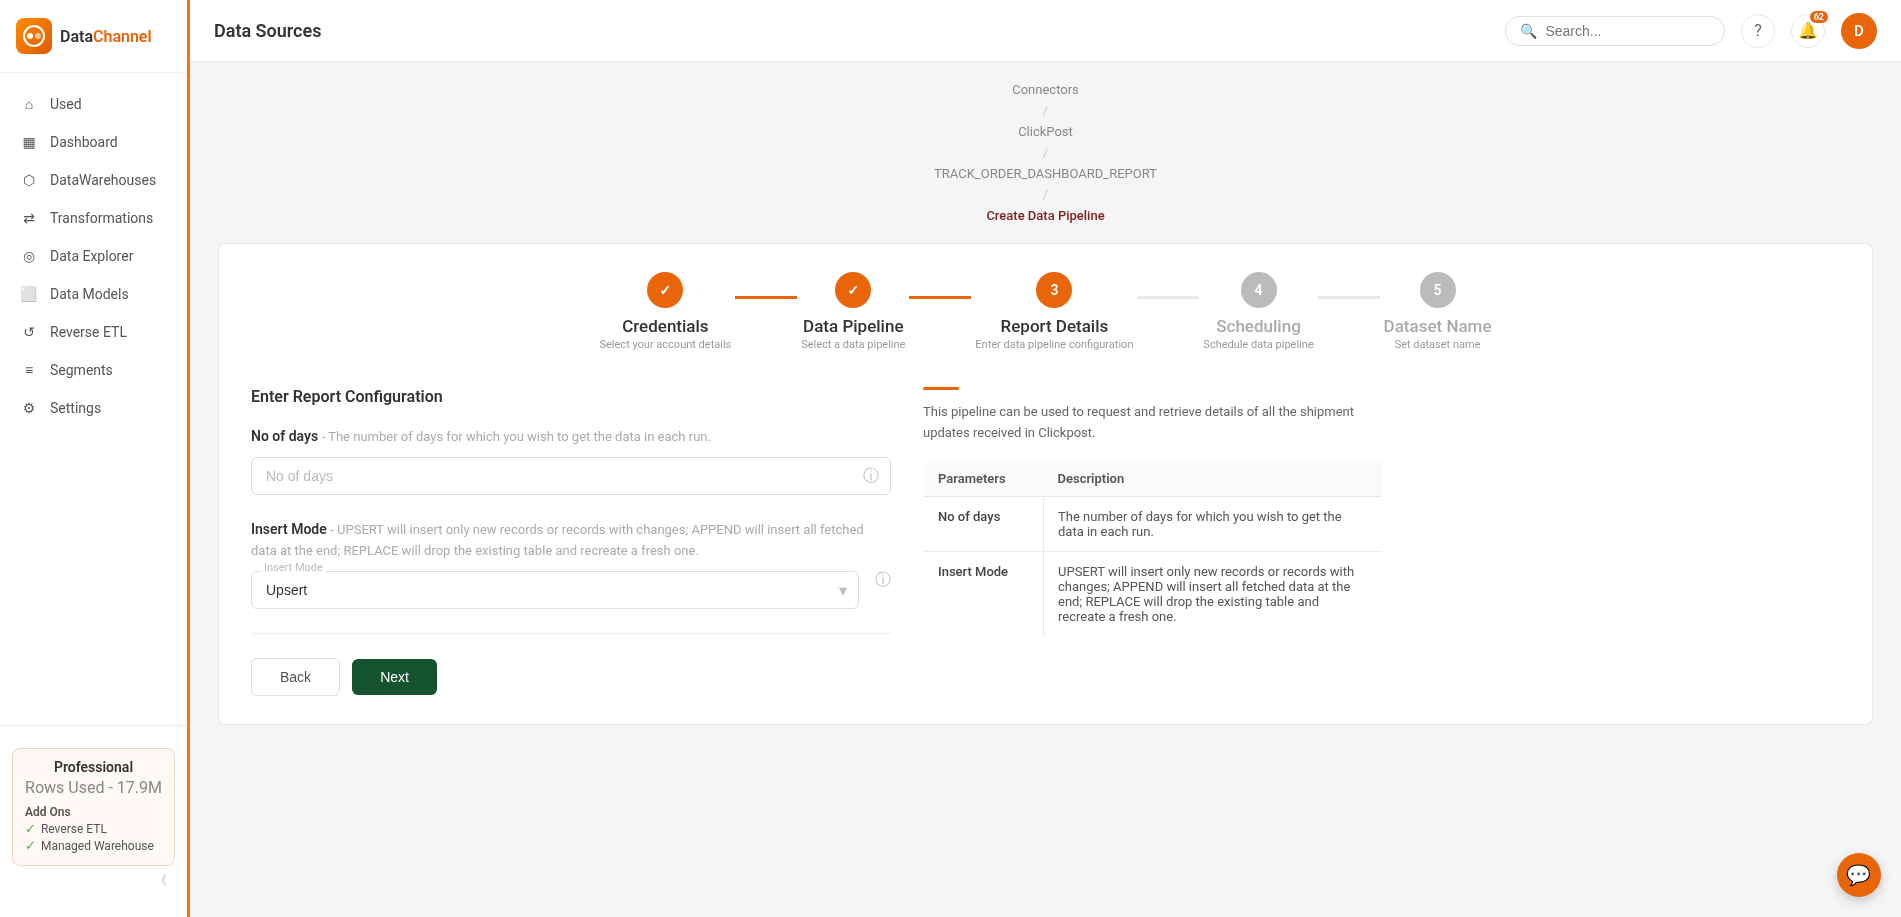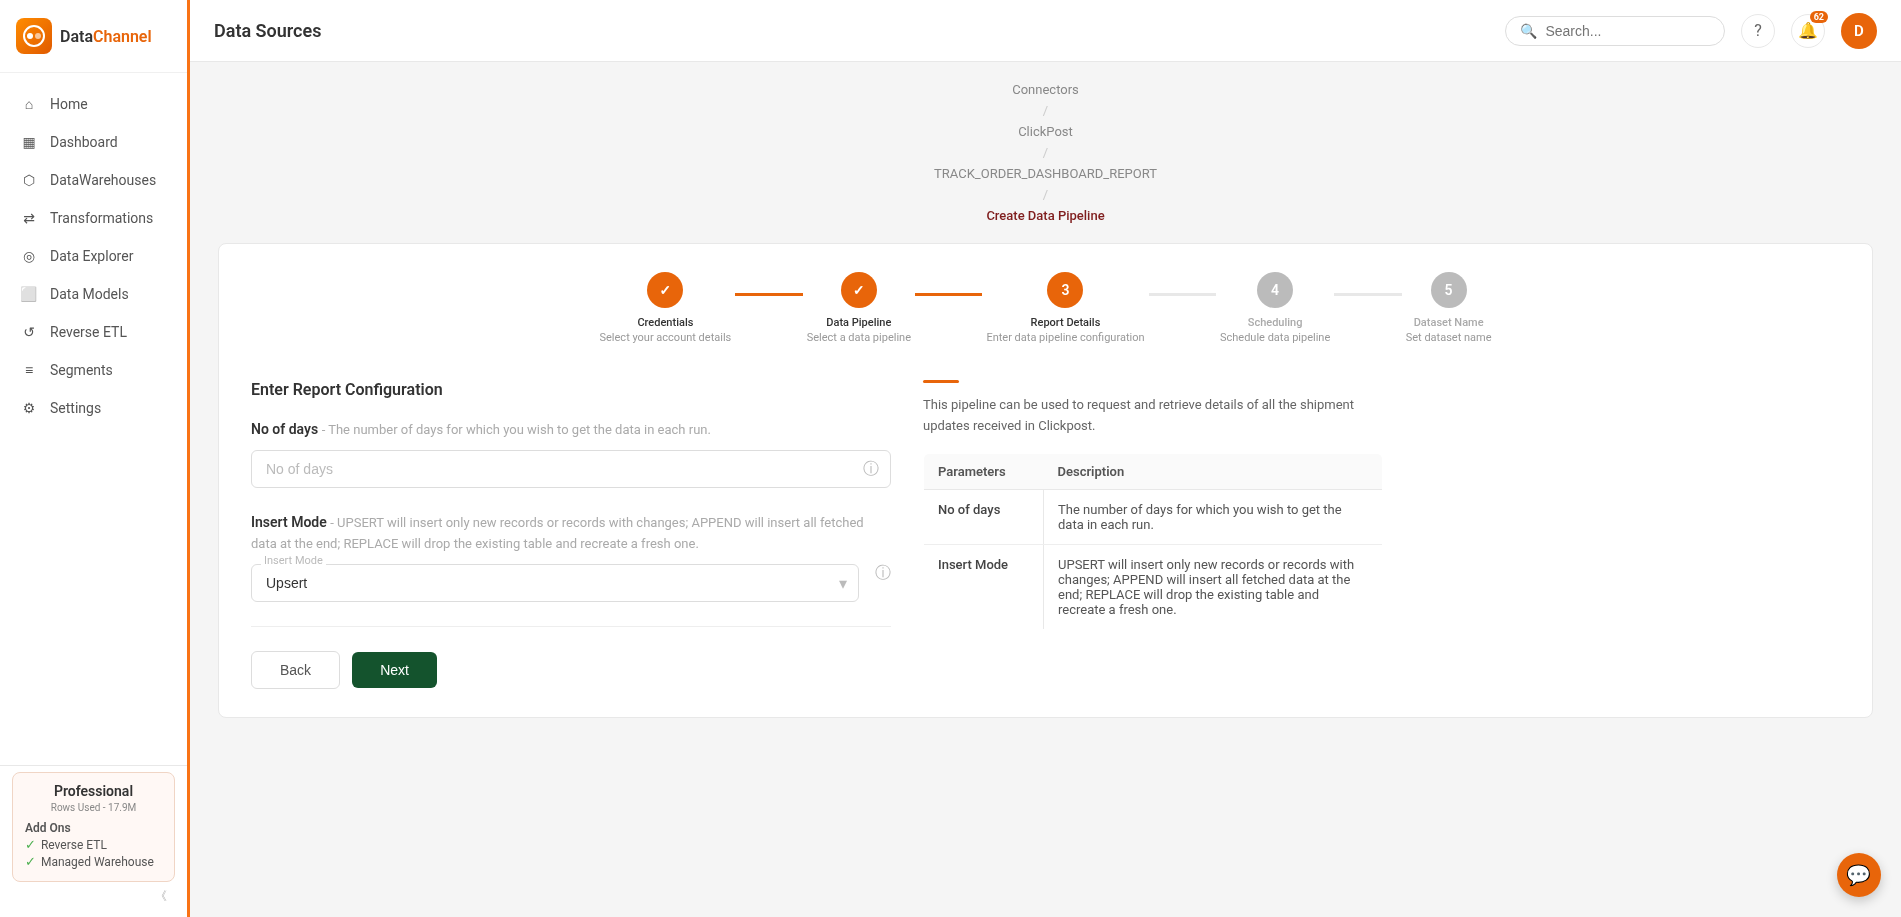--- a/index.html
+++ b/index.html
@@ -45,30 +45,30 @@
       cursor: pointer;
       color: #555;
       font-size: 14px;
       transition: background 0.2s;
       position: relative;
     }
     .nav-item.active { color: #e8650a; border-right: 3px solid #e8650a; }
     .nav-icon { width: 18px; height: 18px; display: flex; align-items: center; justify-content: center; }
     .sidebar-bottom {
       border-top: 1px solid #e8e8e8;
-      padding: 6px 12px;
+      padding: 22px 12px;
     }
     .plan-badge {
       background: #fff8f5;
       border: 1px solid #f0d5c5;
       border-radius: 8px;
       padding: 10px 12px;
     }
     .plan-name { font-size: 14px; font-weight: 600; color: #333; text-align: center; }
-    .rows-used { font-size: 10px; color: #888; text-align: center; margin-top: 3px; }
+    .rows-used { font-size: 16px; color: #888; text-align: center; margin-top: 3px; }
     .addons-section { margin-top: 8px; }
     .addons-title { font-size: 12px; font-weight: 600; color: #555; }
     .addon-item { display: flex; align-items: center; gap: 5px; font-size: 12px; color: #555; margin: 2px 0; }
     .addon-check { color: #4caf50; font-size: 13px; }
     .collapse-btn {
       display: flex;
       justify-content: flex-end;
       padding: 6px 8px;
       cursor: pointer;
       color: #aaa;
@@ -203,21 +203,21 @@
       z-index: 1;
     }
     .step-circle.completed { background: #e8650a; color: white; }
     .step-circle.active { background: #e8650a; color: white; }
     .step-circle.pending { background: #bbb; color: white; }
     .step-label {
       text-align: center;
       margin-top: 8px;
       padding: 0 4px;
     }
-    .step-label-title { font-size: 11px; font-weight: 500; color: #333; }
+    .step-label-title { font-size: 17px; font-weight: 500; color: #333; }
     .step-label-title.pending { color: #aaa; }
     .step-label-sub { font-size: 11px; color: #999; margin-top: 2px; }
 
     .stepper-inner {
       display: flex;
       align-items: center;
       width: 100%;
       max-width: 900px;
       margin: 0 auto;
     }
@@ -361,21 +361,21 @@
         <circle cx="15" cy="11" r="3" fill="white" opacity="0.6"></circle>
       </svg>
     </div>
     <span class="logo-text">Data<span>Channel</span></span>
   </div>
 
   <div class="nav-items">
 
     <div class="nav-item">
       <span class="nav-icon">⌂</span>
-      <span>Home</span>
+      <span>Used</span>
     </div>
 
     <div class="nav-item">
       <span class="nav-icon">▦</span>
       <span>Dashboard</span>
     </div>
 
 
     <div class="nav-item">
       <span class="nav-icon">⬡</span>

